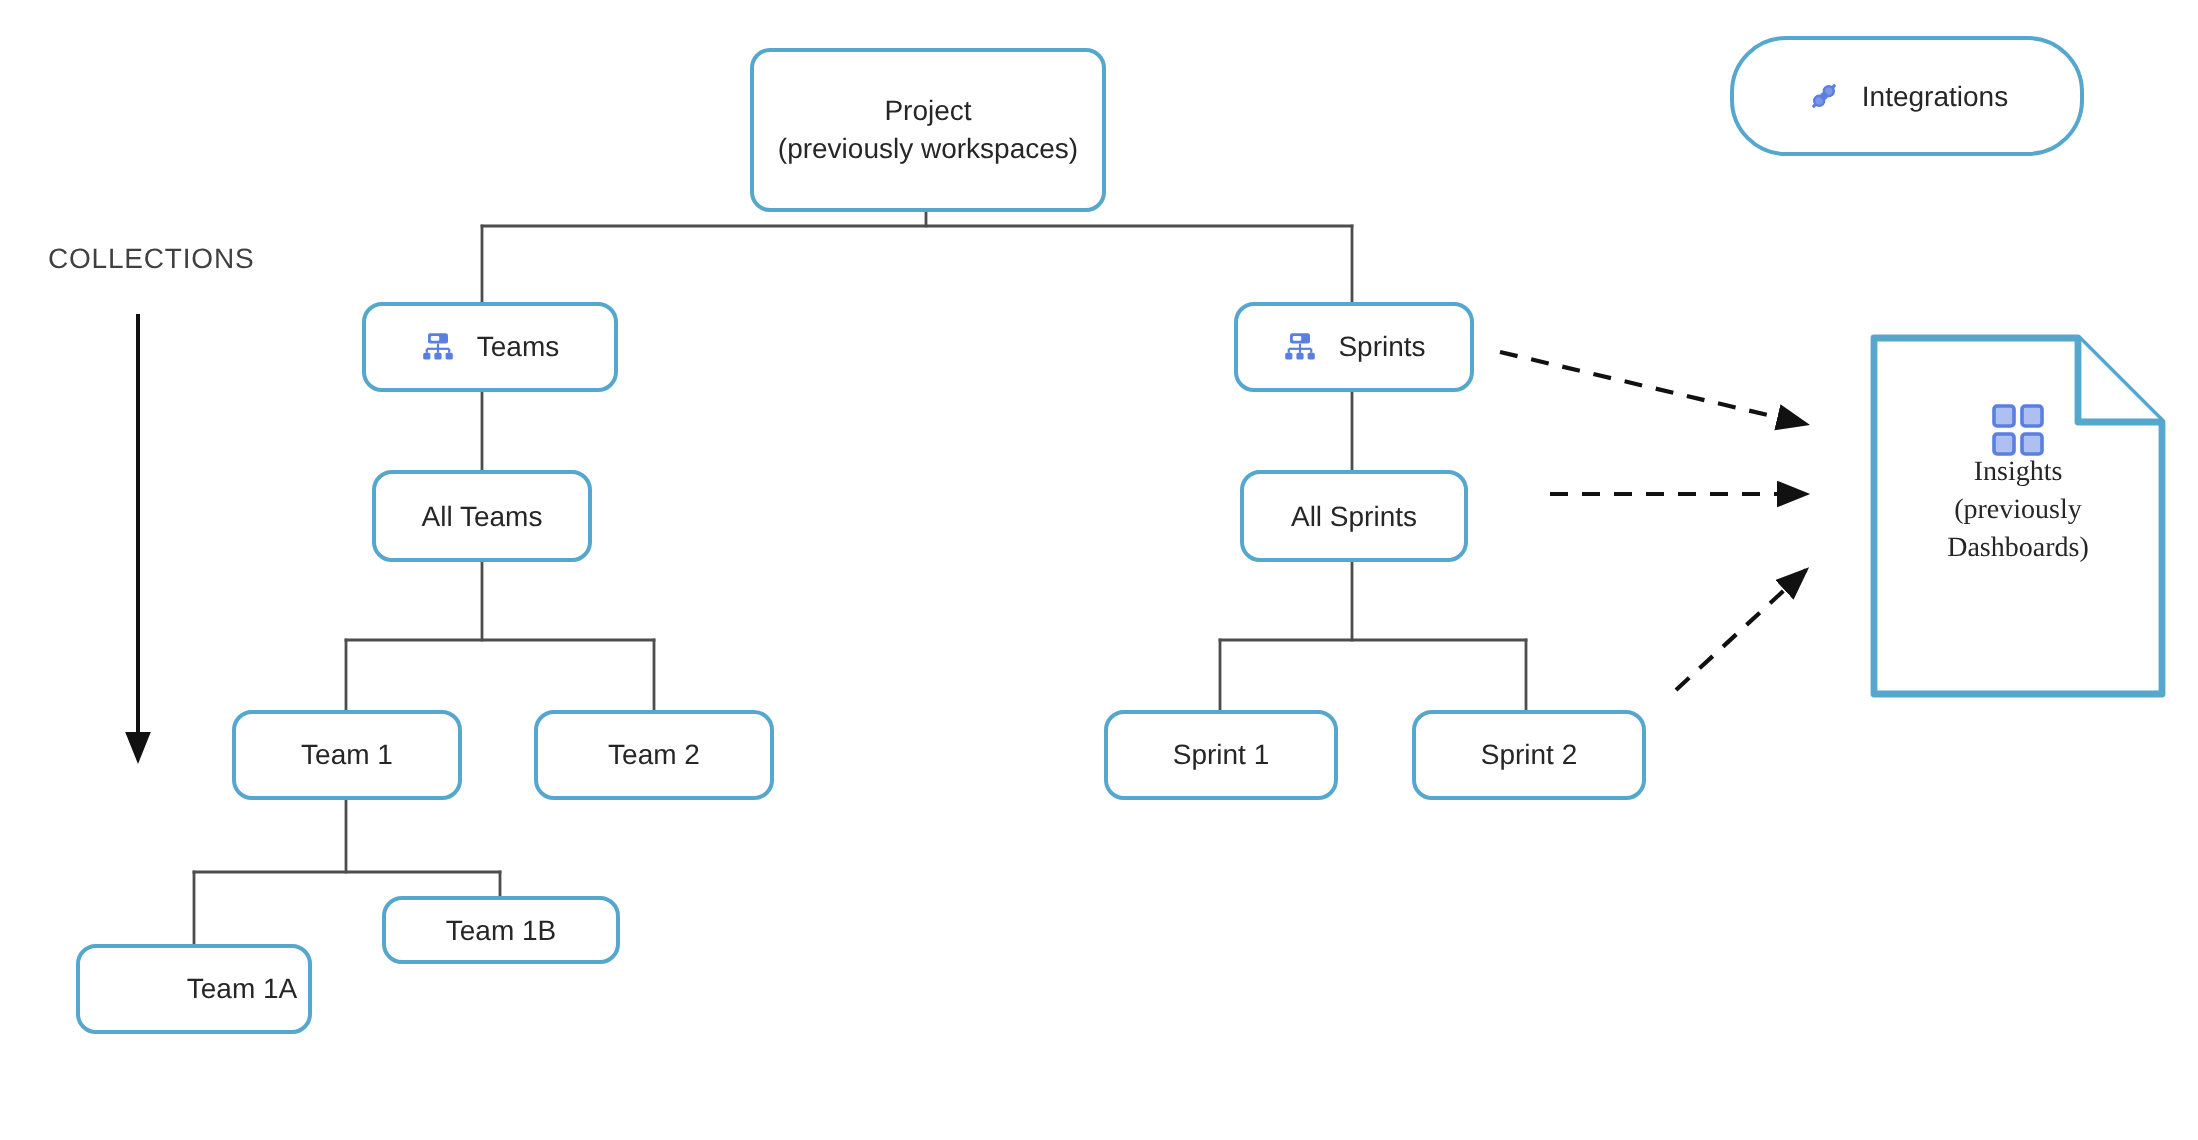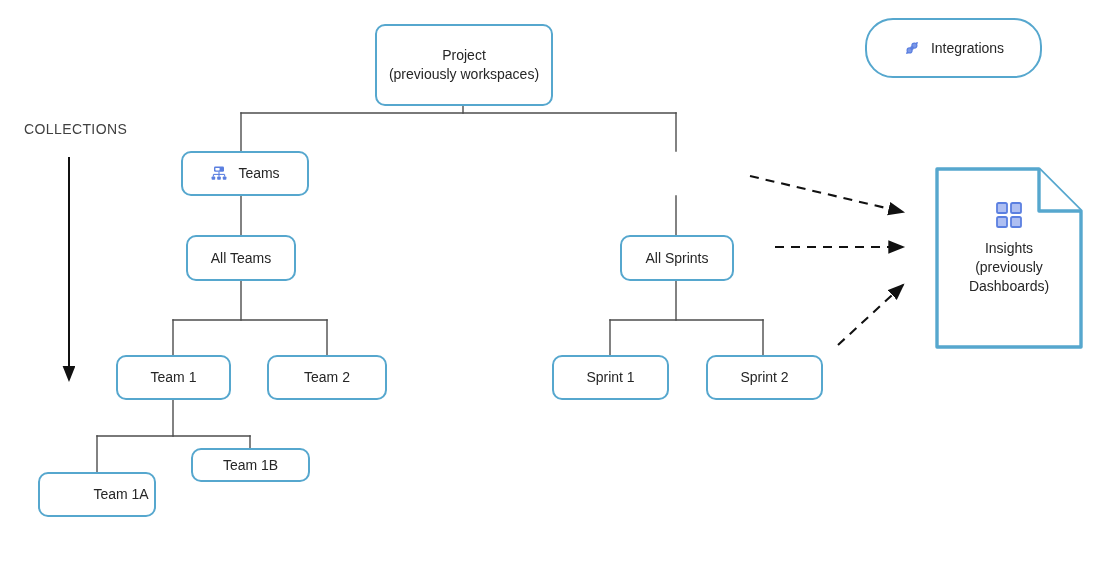--- a/index.html
+++ b/index.html
@@ -171,20 +171,39 @@
           <path d="M14.6,9.4 L14.6,11.4"></path>
         </g>
         <rect x="1.6" y="11.4" width="3.6" height="3.4" rx="0.8" fill="#5b7fe0"></rect>
         <rect x="7.2" y="11.4" width="3.6" height="3.4" rx="0.8" fill="#5b7fe0"></rect>
         <rect x="12.8" y="11.4" width="3.6" height="3.4" rx="0.8" fill="#5b7fe0"></rect>
       </svg>
     </span>
     <span class="node-label">Teams</span>
   </div>
 
+  <div class="node with-icon" style="left:617px; top:151px; width:120px; height:45px;">
+    <span class="icon">
+      <svg width="18" height="18" viewBox="0 0 18 18" xmlns="http://www.w3.org/2000/svg">
+        <rect x="4" y="1.6" width="10" height="5.2" rx="1.2" fill="#5b7fe0"></rect>
+        <rect x="5.4" y="3" width="4.2" height="2.4" rx="0.6" fill="#ffffff"></rect>
+        <g stroke="#5b7fe0" stroke-width="1.1" fill="none">
+          <path d="M9,6.8 L9,9.4"></path>
+          <path d="M3.4,9.4 L14.6,9.4"></path>
+          <path d="M3.4,9.4 L3.4,11.4"></path>
+          <path d="M9,9.4 L9,11.4"></path>
+          <path d="M14.6,9.4 L14.6,11.4"></path>
+        </g>
+        <rect x="1.6" y="11.4" width="3.6" height="3.4" rx="0.8" fill="#5b7fe0"></rect>
+        <rect x="7.2" y="11.4" width="3.6" height="3.4" rx="0.8" fill="#5b7fe0"></rect>
+        <rect x="12.8" y="11.4" width="3.6" height="3.4" rx="0.8" fill="#5b7fe0"></rect>
+      </svg>
+    </span>
+    <span class="node-label">Sprints</span>
+  </div>
 
   <div class="node" style="left:186px; top:235px; width:110px; height:46px;">
     <span class="node-label">All Teams</span>
   </div>
 
   <div class="node" style="left:620px; top:235px; width:114px; height:46px;">
     <span class="node-label">All Sprints</span>
   </div>
 
   <div class="node" style="left:116px; top:355px; width:115px; height:45px;">
@@ -219,18 +238,18 @@
     <div class="doc-icon" style="left:0; top:33px; width:148px;">
       <svg width="30" height="30" viewBox="0 0 30 30" xmlns="http://www.w3.org/2000/svg">
         <g fill="#aebff2" stroke="#5b7fe0" stroke-width="1.8">
           <rect x="3" y="3" width="10" height="10" rx="1.6"></rect>
           <rect x="17" y="3" width="10" height="10" rx="1.6"></rect>
           <rect x="3" y="17" width="10" height="10" rx="1.6"></rect>
           <rect x="17" y="17" width="10" height="10" rx="1.6"></rect>
         </g>
       </svg>
     </div>
-    <div class="doc-text" style="top:72px;">Insights
+    <div class="doc-text" style="top:60px;font-family:Liberation Serif, serif;">Insights
 (previously
 Dashboards)</div>
   </div>
 
 </div>
 
 </body></html>

